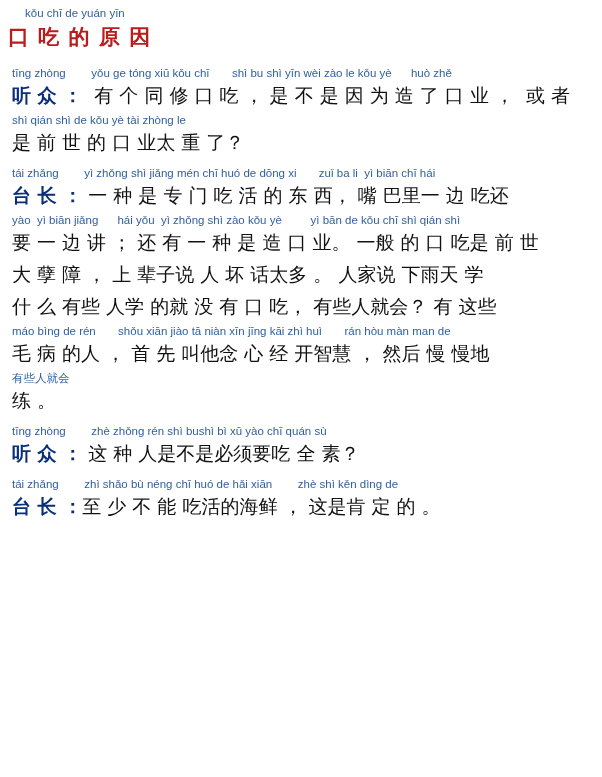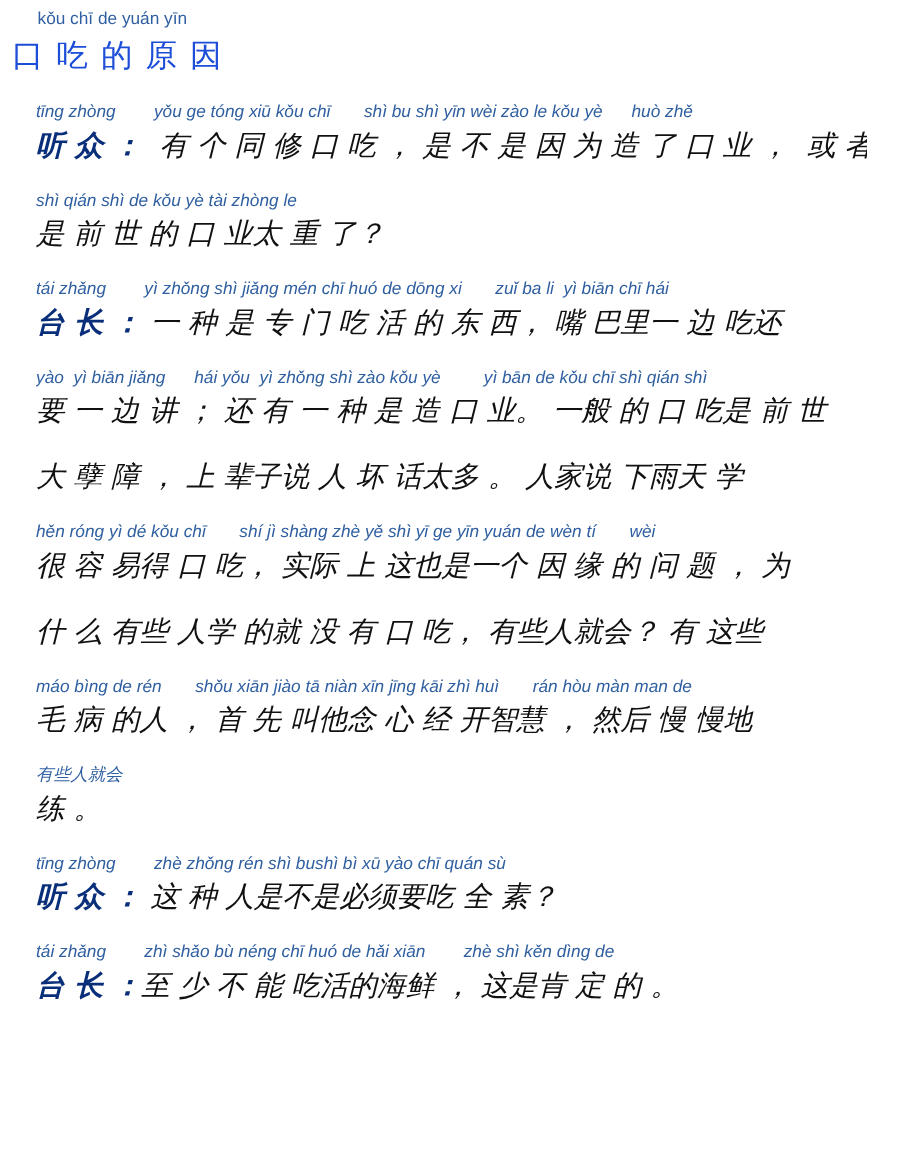--- a/index.html
+++ b/index.html
@@ -42,22 +42,22 @@
     font-family: "DejaVu Sans", sans-serif;
     font-size: 19px;
     color: #111111;
     line-height: 28px;
     white-space: pre;
     letter-spacing: 0px;
     height: 28px;
     overflow: hidden;
   }
   .hanzi-line.title {
-    color: #1d4ed8;
-    font-weight: normal;
+    color: #b91c1c;
+    font-weight: bold;
     font-size: 21px;
     line-height: 30px;
     height: 30px;
     letter-spacing: 1px;
   }
   .speaker {
     color: #0a2f7a;
     font-weight: bold;
     text-align: right;
   }
@@ -66,22 +66,21 @@
     margin: 0;
     padding: 0;
   }
   .block.spaced {
     margin-top: 10px;
   }
   .title-block {
     margin-bottom: 14px;
   }
   .row-pair {
-    margin: 16px;
-    font-style: italic;
+    margin: 4px;
   }
 </style>
 </head>
 <body>
 
 <div class="page">
 
   <div class="title-block">
     <div class="pinyin-line title-pinyin">kǒu chī de yuán yīn</div>
     <div class="hanzi-line title">口 吃 的 原 因</div>
@@ -104,24 +103,20 @@
       <div class="hanzi-line"><span class="speaker">台 长 ：</span> 一 种 是 专 门 吃 活 的 东 西， 嘴 巴里一 边 吃还</div>
     </div>
     <div class="row-pair">
       <div class="pinyin-line">yào  yì biān jiǎng      hái yǒu  yì zhǒng shì zào kǒu yè         yì bān de kǒu chī shì qián shì</div>
       <div class="hanzi-line">要 一 边 讲 ； 还 有 一 种 是 造 口 业。 一般 的 口 吃是 前 世</div>
     </div>
     <div class="row-pair">
       <div class="hanzi-line">大 孽 障 ， 上 辈子说 人 坏 话太多 。 人家说 下雨天 学</div>
     </div>
     <div class="row-pair">
-      <div class="pinyin-line">hěn róng yì dé kǒu chī       shí jì shàng zhè yě shì yī ge yīn yuán de wèn tí       wèi</div>
-      <div class="hanzi-line">很 容 易得 口 吃， 实际 上 这也是一个 因 缘 的 问 题 ， 为</div>
-    </div>
-    <div class="row-pair">
       <div class="hanzi-line">什 么 有些 人学 的就 没 有 口 吃， 有些人就会？ 有 这些</div>
     </div>
     <div class="row-pair">
       <div class="pinyin-line">máo bìng de rén       shǒu xiān jiào tā niàn xīn jīng kāi zhì huì       rán hòu màn man de</div>
       <div class="hanzi-line">毛 病 的人 ， 首 先 叫他念 心 经 开智慧 ， 然后 慢 慢地</div>
     </div>
     <div class="row-pair">
       <div class="pinyin-line">有些人就会</div>
       <div class="hanzi-line">练 。</div>
     </div>

